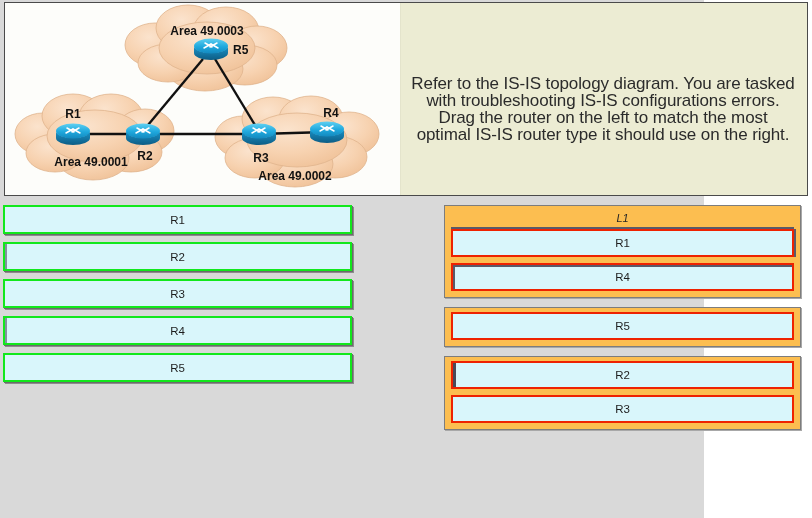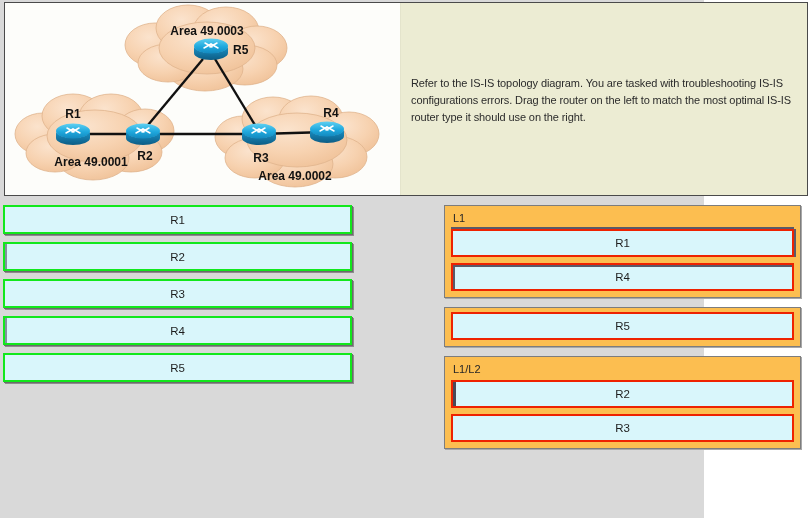--- a/index.html
+++ b/index.html
@@ -12,20 +12,21 @@
     height: 518px;
     font-family: "Liberation Sans", sans-serif;
     overflow: hidden;
   }
   #app {
     position: relative;
     width: 704px;
     height: 518px;
     background: #d9d9d9;
     box-sizing: border-box;
+    text-align: center;
   }
 
   
   #exhibit {
     position: absolute;
     left: 4px;
     top: 2px;
     width: 804px;
     height: 194px;
     border: 1px solid #4a4a4a;
@@ -54,21 +55,21 @@
     flex: 1;
     height: 100%;
     background: #ececd3;
     position: relative;
   }
   #task-text {
     position: absolute;
     left: 10px;
     top: 72px;
     right: 12px;
-    font-size: 11px;
+    font-size: 17px;
     line-height: 17px;
     color: #2b2b2b;
     letter-spacing: -0.1px;
   }
 
   
   #net-svg { position: absolute; left: 0; top: 0; }
   .cloud-label {
     font-family: "Liberation Sans", sans-serif;
     font-size: 12px;
@@ -127,20 +128,21 @@
     box-shadow: 1px 1px 0 0 #a8a8a8;
     box-sizing: border-box;
     margin-bottom: 9px;
     padding: 4px 6px 6px 6px;
   }
   .zone-label {
     font-size: 11px;
     color: #262626;
     padding: 2px 2px 5px 2px;
     line-height: 12px;
+    font-style: italic;
   }
   .drop-item {
     position: relative;
     height: 28px;
     margin-bottom: 6px;
     background: #d9f6fb;
     border: 2px solid #ee2200;
     box-sizing: border-box;
     display: flex;
     align-items: center;
@@ -339,21 +341,20 @@
       </div>
     </div>
 
     <div class="drop-zone">
       <div class="drop-item">
         <span>R5</span>
       </div>
     </div>
 
     <div class="drop-zone">
-      <div class="zone-label">L1/L2</div>
       <div class="drop-item edge-left">
         <span>R2</span>
       </div>
       <div class="drop-item">
         <span>R3</span>
       </div>
     </div>
 
   </div>
 

